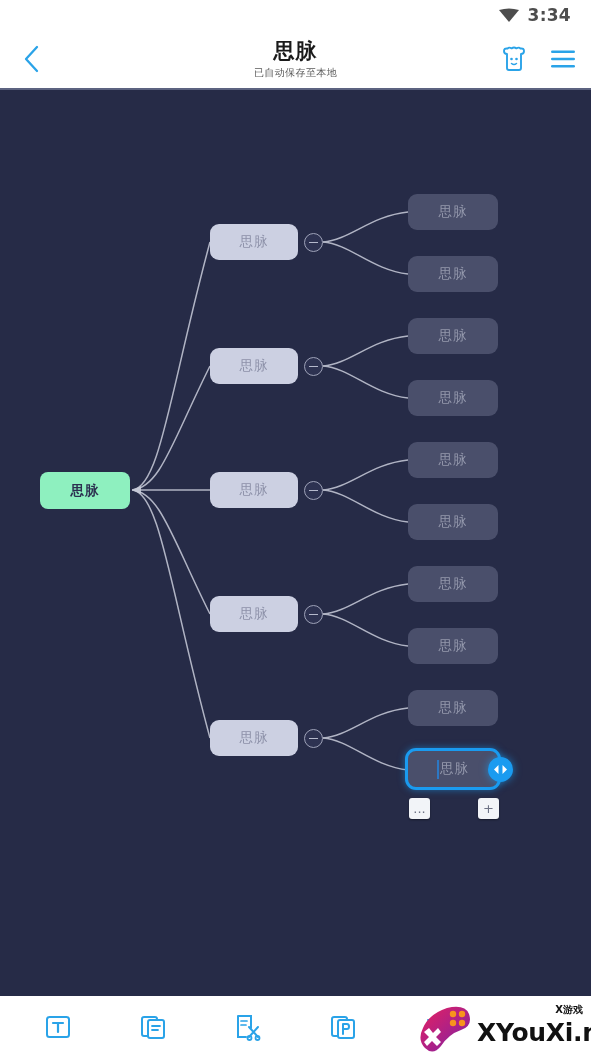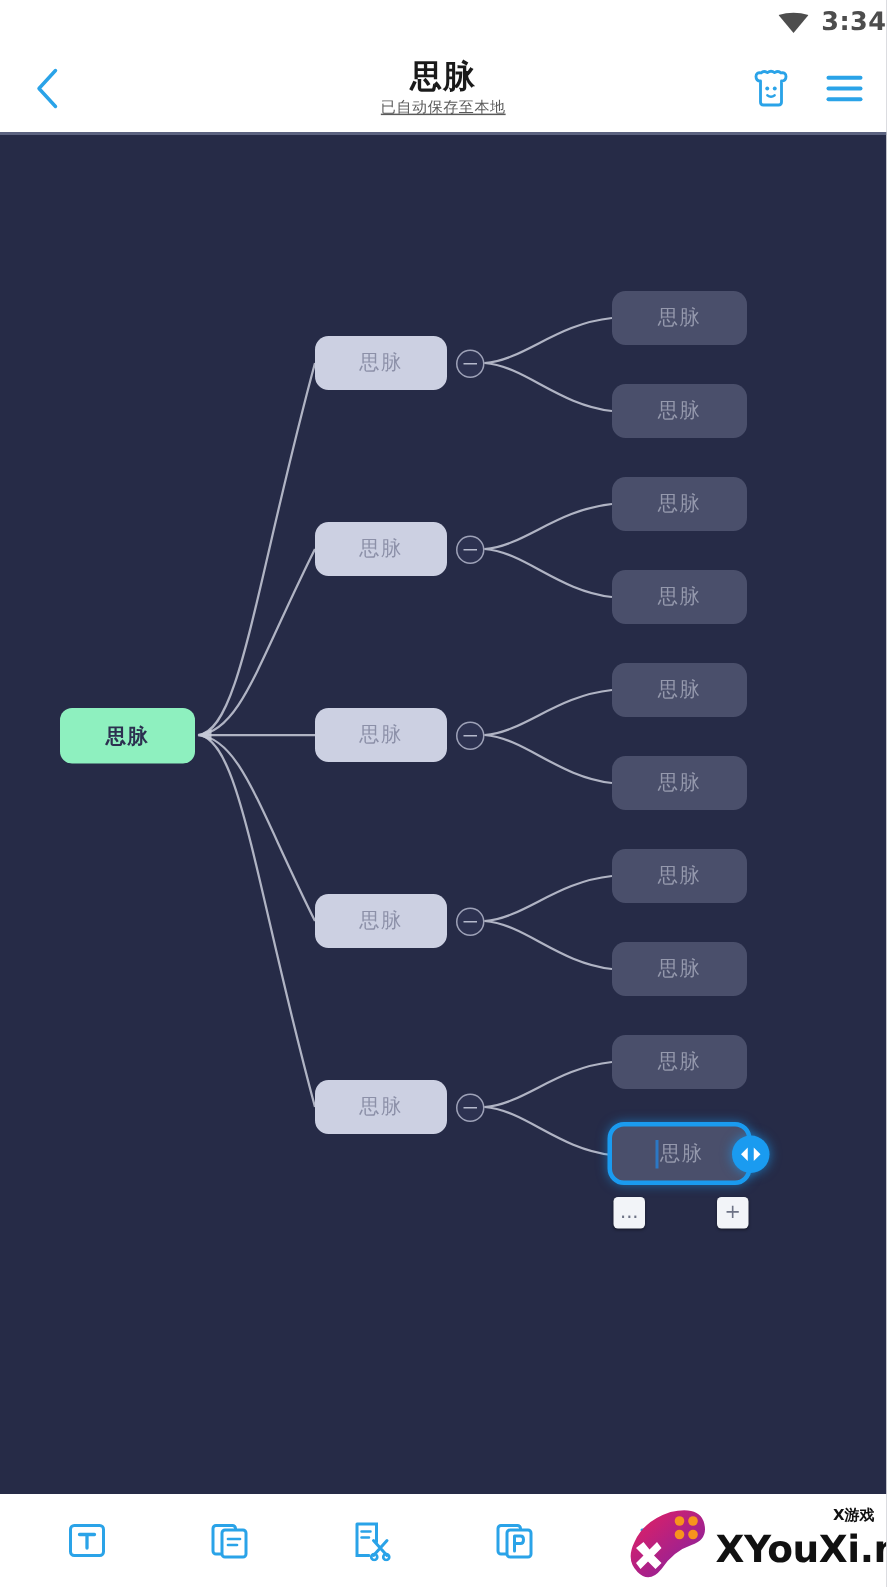--- a/index.html
+++ b/index.html
@@ -15,21 +15,21 @@
     background: #ffffff;
     overflow: hidden;
   }
 
   
   .statusbar {
     position: absolute; top: 0; left: 0;
     width: 591px; height: 30px;
     background: #ffffff;
     display: flex; align-items: center; justify-content: flex-end;
-    padding-right: 0; gap: 9px;
+    padding-right: 20px; gap: 9px;
   }
   .wifi-icon { width: 20px; height: 14px; display: block; }
   .status-time {
     font-size: 17px; font-weight: 700; color: #4d4d4d;
     letter-spacing: .3px; line-height: 1;
     font-family: "DejaVu Sans", "Liberation Sans", sans-serif;
   }
 
   
   .header {
@@ -50,21 +50,21 @@
     transform: translateY(-50%);
     text-align: center;
     pointer-events: none;
   }
   .header-title {
     font-size: 21px; font-weight: 700; color: #1a1a1a;
     line-height: 1.12; letter-spacing: 1px;
   }
   .header-subtitle {
     font-size: 10px; color: #5a5a5a;
-    line-height: 1.3; margin-top: 2px; letter-spacing: .4px; text-decoration: underline;
+    line-height: 1.3; margin-top: 2px; letter-spacing: .4px;
   }
   .header-actions {
     position: absolute; right: 12px; top: 50%;
     transform: translateY(-50%);
     display: flex; align-items: center; gap: 17px;
   }
   .hdr-icon-btn {
     width: 32px; height: 32px;
     display: flex; align-items: center; justify-content: center;
     cursor: pointer;

